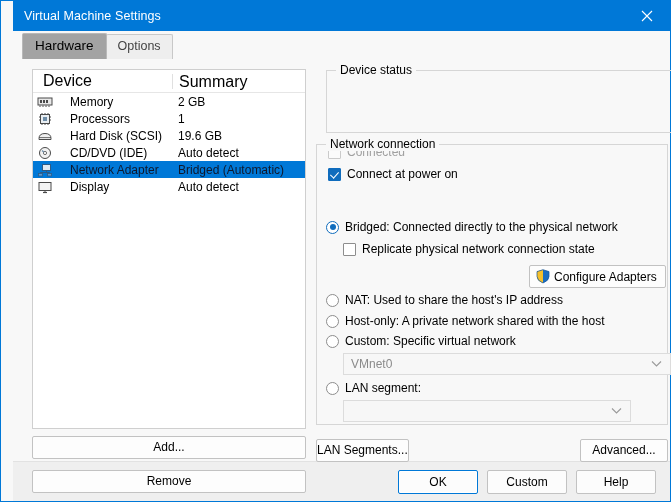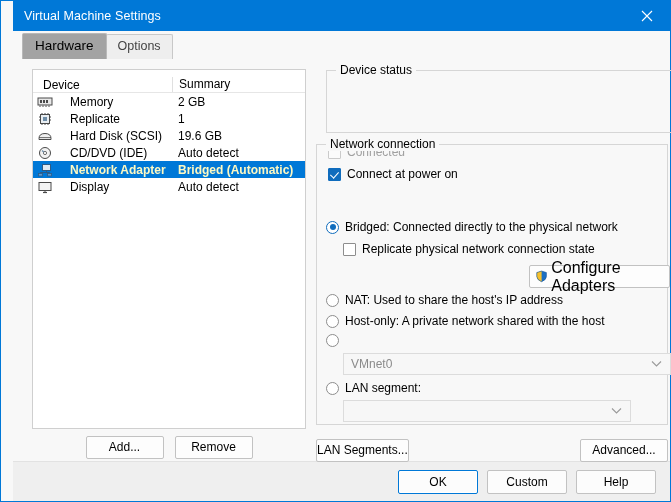--- a/index.html
+++ b/index.html
@@ -83,46 +83,46 @@
     left: 19px; top: 10px;
     width: 274px; height: 360px;
     background: #ffffff;
     border: 1px solid #cfcfcf;
     box-sizing: border-box;
     overflow: hidden;
   }
   .list-header {
     display: flex;
     height: 22px;
-    font-size: 12px;
-    align-items: flex-end;
+    font-size: 16px;
+    align-items: center;
     border-bottom: 1px solid #e6e6e6;
   }
   .lh-device { width: 139px; padding-left: 10px; box-sizing: border-box; }
   .lh-summary { flex: 1; padding-left: 6px; box-sizing: border-box; border-left: 1px solid #e0e0e0; height: 15px; line-height:15px; }
   .row {
     display: flex; align-items: center;
     height: 17px;
     font-size: 12px;
   }
-  .row.selected { background: #0078d7; color: #fef9c3; font-weight: bold; }
+  .row.selected { background: #0078d7; color: #0f172a; }
   .row-name {
     width: 139px; box-sizing: border-box;
     padding-left: 4px;
     display: flex; gap: 17px;
     white-space: nowrap; overflow: hidden;
   }
   .row-summary { flex: 1; padding-left: 6px; white-space: nowrap; overflow: hidden; }
   .dev-icon { width: 16px; height: 14px; flex: none; display:block; }
   
   .listbtns {
     position: absolute;
     left: 19px; top: 377px;
     width: 274px;
-    display: flex; justify-content: center; gap: 11px;
+    display: flex; justify-content: center; gap: 11px; flex-direction: column;
   }
   .btn {
     font-family: "Liberation Sans", sans-serif;
     font-size: 12px;
     background: #fdfdfd;
     border: 1px solid #c2c2c2;
     border-radius: 2px;
     padding: 0;
     height: 23px;
     min-width: 78px;
@@ -212,21 +212,21 @@
   
   .cfg-btn {
     position: absolute;
     left: 516px; top: 206px;
     height: 23px;
     display: flex; align-items: center; gap: 4px;
     padding: 0 8px 0 6px;
     background: #fdfdfd;
     border: 1px solid #c2c2c2;
     border-radius: 2px;
-    font-size: 16px;
+    font-size: 12px;
     box-sizing: border-box;
   }
   .row-btns {
     position: absolute;
     left: 303px; top: 380px;
     width: 352px;
     display: flex; justify-content: space-between; gap: 9px;
   }
   .btn-wide { min-width: 88px; }
   
@@ -290,21 +290,21 @@
         <div class="row-summary">2 GB</div>
       </div>
 
       <div class="row">
         <div class="row-name">
           <svg class="dev-icon" viewBox="0 0 16 14">
             <rect x="3.5" y="2.5" width="9" height="9" fill="#e9eef2" stroke="#4a4a4a" stroke-width="1"></rect>
             <rect x="6" y="5" width="4" height="4" fill="#6f8ea8"></rect>
             <path d="M5 2.5V1M8 2.5V1M11 2.5V1M5 11.5V13M8 11.5V13M11 11.5V13M3.5 5H2M3.5 8H2M12.5 5H14M12.5 8H14" stroke="#4a4a4a" stroke-width="1"></path>
           </svg>
-          <span>Replicate</span>
+          <span>Processors</span>
         </div>
         <div class="row-summary">1</div>
       </div>
 
       <div class="row">
         <div class="row-name">
           <svg class="dev-icon" viewBox="0 0 16 14">
             <path d="M2 9.5 Q2 4.5 8 4.5 Q14 4.5 14 9.5 L14 10.5 L2 10.5 Z" fill="#f0f0f0" stroke="#4a4a4a" stroke-width="1"></path>
             <path d="M2 8.6 H14" stroke="#4a4a4a" stroke-width=".8"></path>
           </svg>
@@ -398,20 +398,21 @@
       <span>NAT: Used to share the host's IP address</span>
     </div>
 
     <div class="ctl-row" style="left:313px; top:255px;">
       <span class="rb"></span>
       <span>Host-only: A private network shared with the host</span>
     </div>
 
     <div class="ctl-row" style="left:313px; top:275px;">
       <span class="rb"></span>
+      <span>Custom: Specific virtual network</span>
     </div>
 
     <div class="combo" style="left:330px; top:294px; width:328px;">
       <span>VMnet0</span>
       <svg class="chev" width="11" height="7" viewBox="0 0 11 7">
         <path d="M1 1 L5.5 5.5 L10 1" stroke="#9a9a9a" stroke-width="1.1" fill="none"></path>
       </svg>
     </div>
 
     <div class="ctl-row" style="left:313px; top:322px;">

